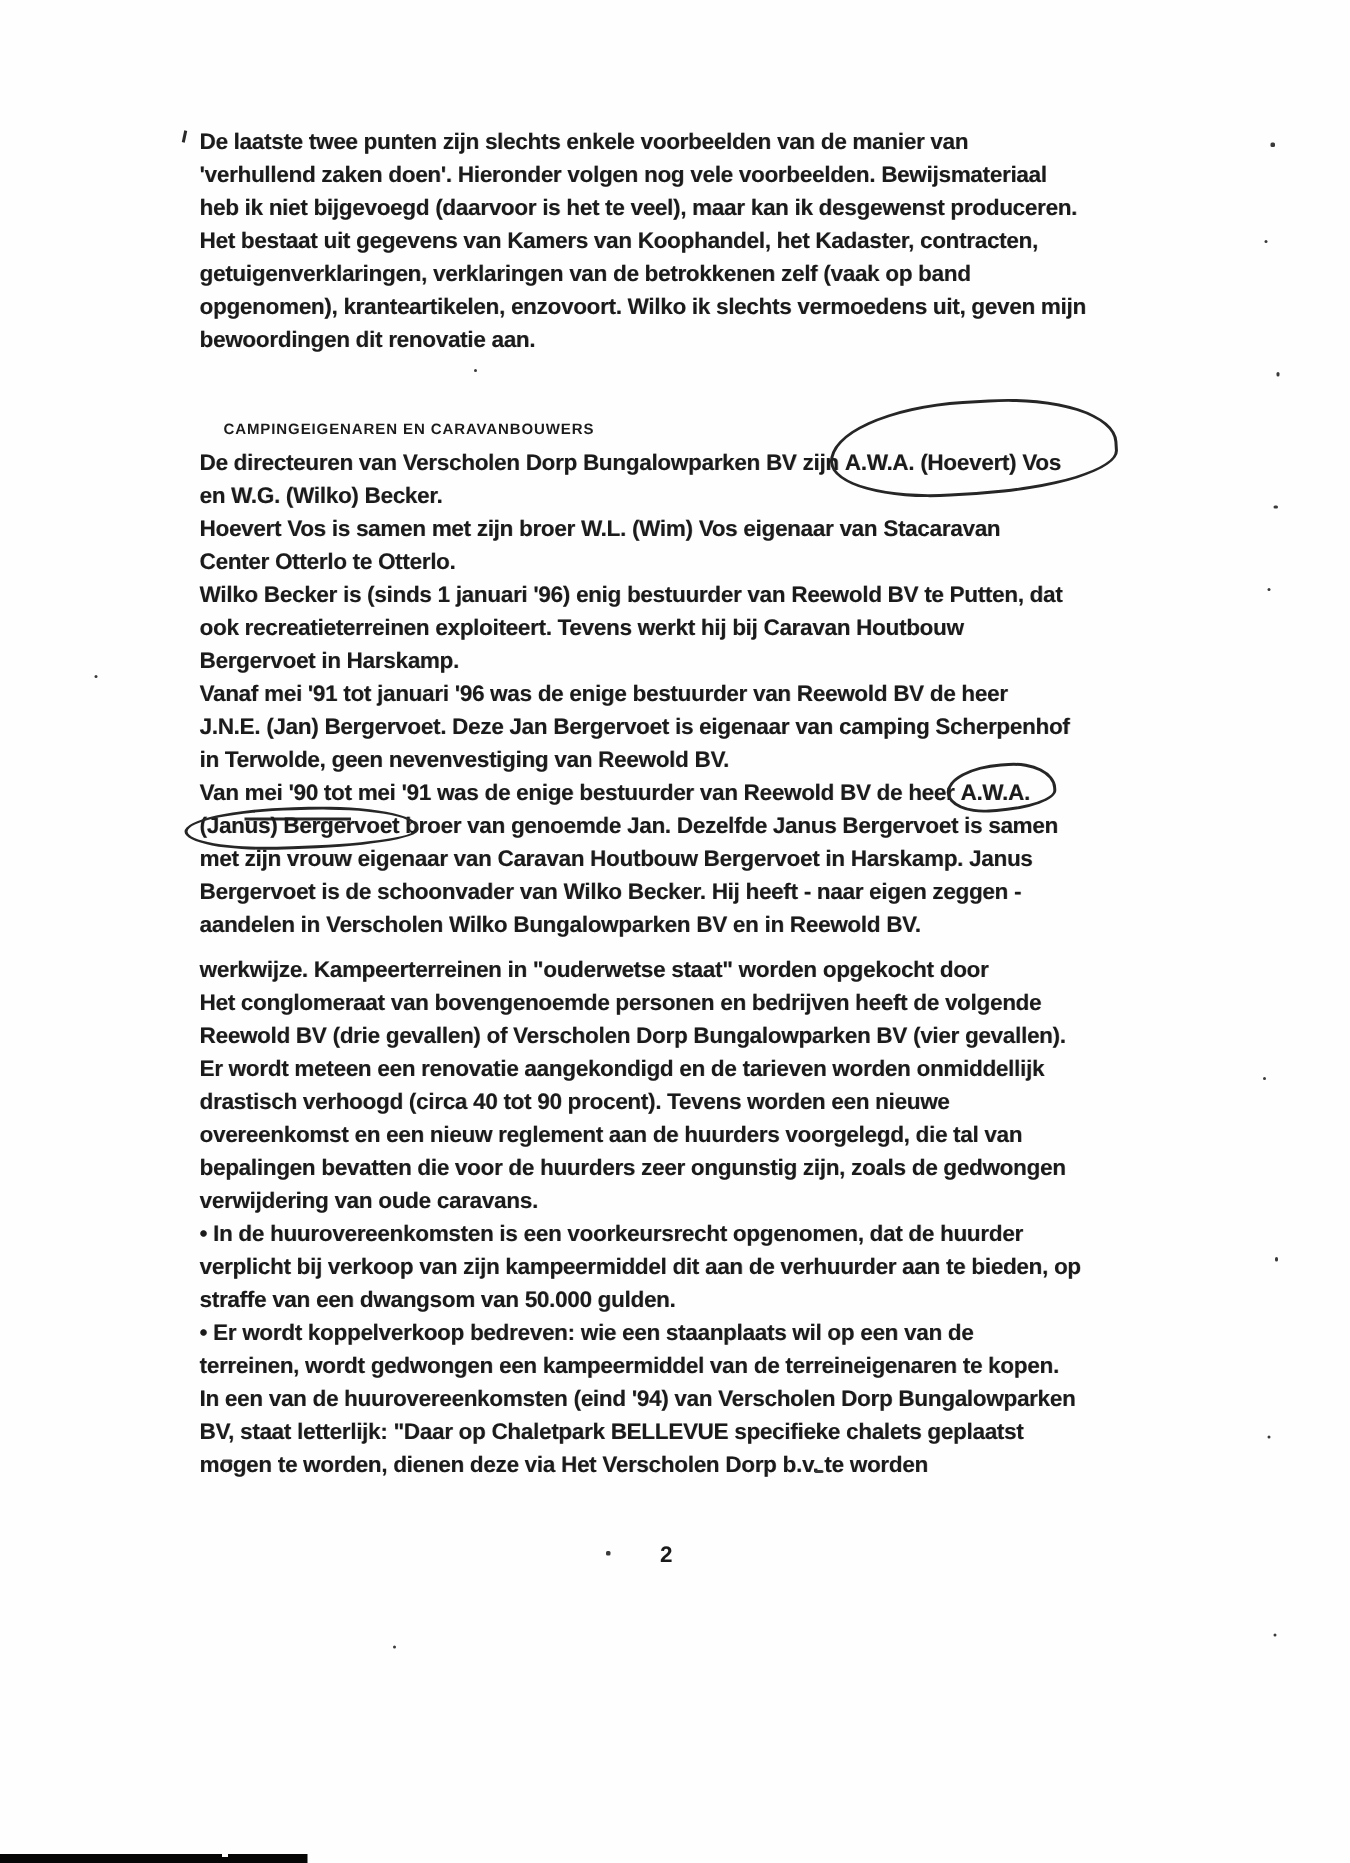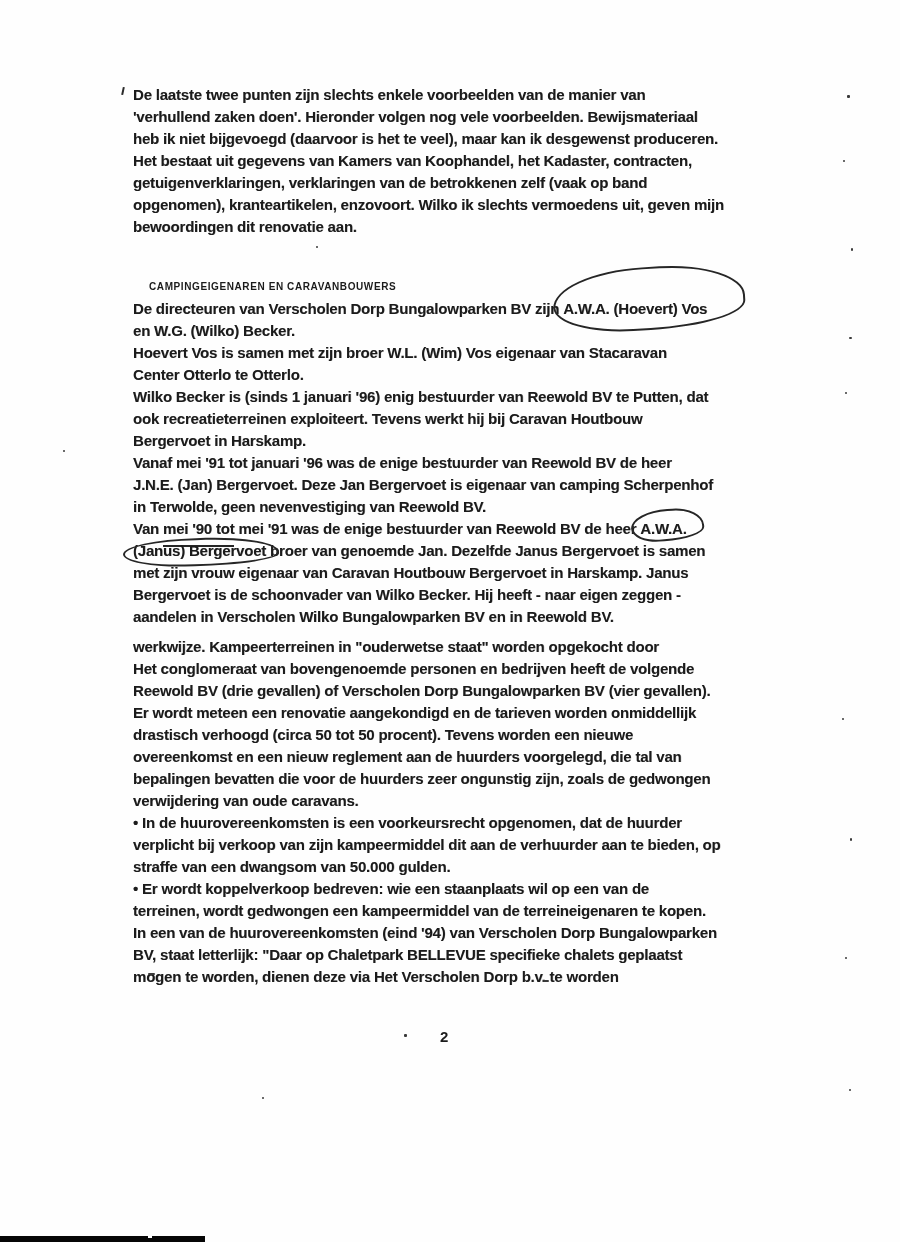--- a/index.html
+++ b/index.html
@@ -102,21 +102,21 @@
         <div class="line">Bergervoet is de schoonvader van Wilko Becker. Hij heeft - naar eigen zeggen -</div>
         <div class="line">aandelen in Verscholen Wilko Bungalowparken BV en in Reewold BV.</div>
       </div>
   </section>
 
   <section class="para p3">
       <div class="line">werkwijze. Kampeerterreinen in "ouderwetse staat" worden opgekocht door</div>
       <div class="line">Het conglomeraat van bovengenoemde personen en bedrijven heeft de volgende</div>
       <div class="line">Reewold BV (drie gevallen) of Verscholen Dorp Bungalowparken BV (vier gevallen).</div>
       <div class="line">Er wordt meteen een renovatie aangekondigd en de tarieven worden onmiddellijk</div>
-      <div class="line">drastisch verhoogd (circa 50 tot 50 procent). Tevens worden een nieuwe</div>
+      <div class="line">drastisch verhoogd (circa 40 tot 90 procent). Tevens worden een nieuwe</div>
       <div class="line">overeenkomst en een nieuw reglement aan de huurders voorgelegd, die tal van</div>
       <div class="line">bepalingen bevatten die voor de huurders zeer ongunstig zijn, zoals de gedwongen</div>
       <div class="line">verwijdering van oude caravans.</div>
       <div class="line">• In de huurovereenkomsten is een voorkeursrecht opgenomen, dat de huurder</div>
       <div class="line">verplicht bij verkoop van zijn kampeermiddel dit aan de verhuurder aan te bieden, op</div>
       <div class="line">straffe van een dwangsom van 50.000 gulden.</div>
       <div class="line">• Er wordt koppelverkoop bedreven: wie een staanplaats wil op een van de</div>
       <div class="line">terreinen, wordt gedwongen een kampeermiddel van de terreineigenaren te kopen.</div>
       <div class="line">In een van de huurovereenkomsten (eind '94) van Verscholen Dorp Bungalowparken</div>
       <div class="line">BV, staat letterlijk: "Daar op Chaletpark BELLEVUE specifieke chalets geplaatst</div>

